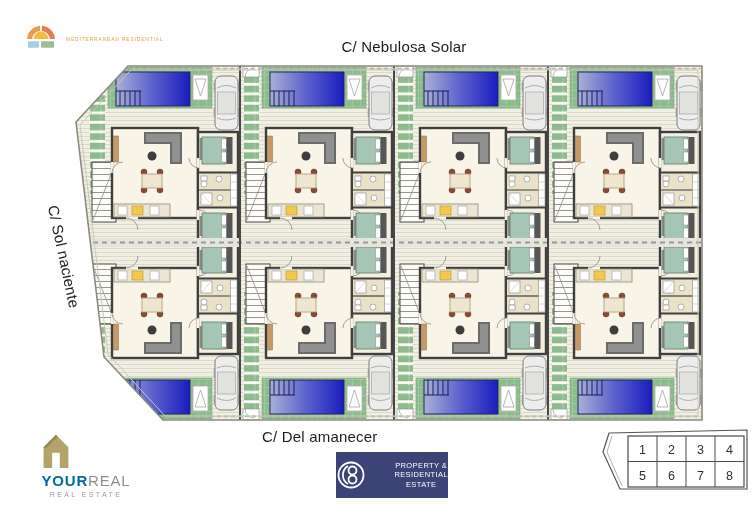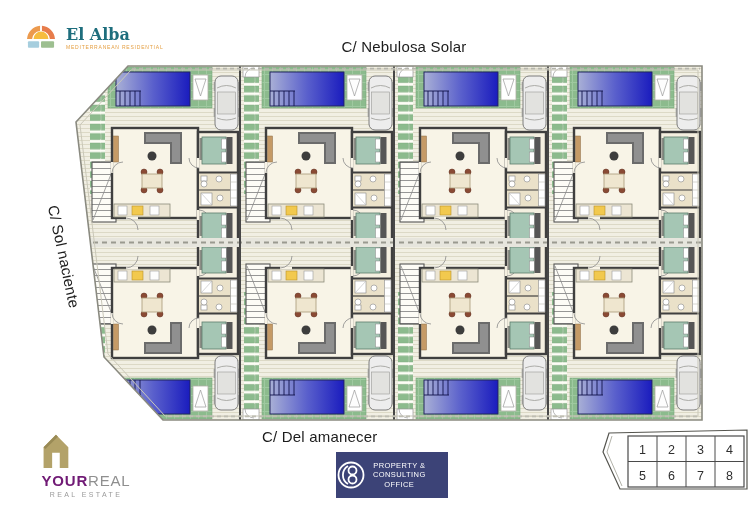--- a/index.html
+++ b/index.html
@@ -15,26 +15,26 @@
   .street-left{left:-30px;top:248px;width:188px;text-align:center;transform:rotate(78deg);}
 
   
   .elalba{position:absolute;left:22px;top:24px;display:flex;align-items:center;gap:6px;}
   .elalba-name{font-family:"DejaVu Serif",serif;font-weight:bold;color:#1e6e7d;font-size:16px;line-height:17px;}
   .elalba-tag{color:#e59f43;font-size:5px;letter-spacing:.8px;margin-top:1px;}
 
   
   .yourplace{position:absolute;left:34px;top:430px;width:104px;text-align:center;}
   .yp-name{font-size:15px;letter-spacing:.8px;margin-top:2px;color:#8f8f8f;}
-  .yp-name b{color:#701a75;font-weight:bold;}
+  .yp-name b{color:#0369a1;font-weight:bold;}
   .yp-sub{font-size:7px;color:#9a9a9a;letter-spacing:2.4px;margin-top:2px;}
 
   
   .pco{position:absolute;left:336px;top:452px;width:112px;height:46px;background:#3c4377;
-       display:flex;align-items:center;justify-content:flex-start;gap:7px;}
+       display:flex;align-items:center;justify-content:space-between;gap:7px;}
   .pco-text{color:#ffffff;font-size:7.5px;line-height:9.5px;text-align:center;letter-spacing:.4px;}
 </style>
 </head>
 <body>
 
 <div class="canvas">
 
   <svg class="plan-svg" width="756" height="528" viewBox="0 0 756 528">
     <defs>
       <linearGradient id="poolGrad" x1="0" y1="0" x2="1" y2="0">
@@ -229,21 +229,20 @@
 
   <div class="elalba">
     <svg width="38" height="28" viewBox="0 0 40 30">
       <path d="M5,16 A15,15 0 0 1 19,2 L19,7.5 A10,10 0 0 0 10.5,16 Z" fill="#ec9a4e"></path>
       <path d="M21,2 A15,15 0 0 1 35,16 L29.5,16 A10,10 0 0 0 21,7.5 Z" fill="#e77c4b"></path>
       <path d="M12,16 A8,8 0 0 1 28,16 Z" fill="#f6bc3f"></path>
       <rect x="6" y="18.5" width="12" height="7" rx="1" fill="#a6cede"></rect>
       <rect x="20" y="18.5" width="14" height="7" rx="1" fill="#9dbf90"></rect>
     </svg>
     <div>
-      <div class="elalba-name">El Alba</div>
       <div class="elalba-tag">MEDITERRANEAN RESIDENTIAL</div>
     </div>
   </div>
 
   <div class="yourplace">
     <svg width="42" height="40" viewBox="0 0 44 42">
       <path fill-rule="evenodd" fill="#b3a269" d="M10,40 L10,18 L23,5 L36,18 L36,40 L27,40 L27,24 L19,24 L19,40 Z"></path>
       <path fill="#998a55" d="M10,18 L23,5 L25,7 L12,20 Z"></path>
     </svg>
     <div class="yp-name"><b>YOUR</b><span>REAL</span></div>
@@ -252,18 +251,18 @@
 
   <div class="pco">
     <svg width="30" height="30" viewBox="0 0 30 30">
       <circle cx="15" cy="15" r="12.5" fill="none" stroke="#ffffff" stroke-width="1.8"></circle>
       <path d="M12,6 A10.5,10.5 0 0 0 12,24" fill="none" stroke="#ffffff" stroke-width="1.8"></path>
       <circle cx="16.5" cy="10.5" r="4" fill="none" stroke="#ffffff" stroke-width="1.8"></circle>
       <circle cx="16.5" cy="19.5" r="4" fill="none" stroke="#ffffff" stroke-width="1.8"></circle>
     </svg>
     <div class="pco-text">
       <div>PROPERTY &amp;</div>
-      <div>CONSULTING</div>
-      <div>OFFICE</div>
+      <div>RESIDENTIAL</div>
+      <div>ESTATE</div>
     </div>
   </div>
 
 </div>
 
 </body></html>

